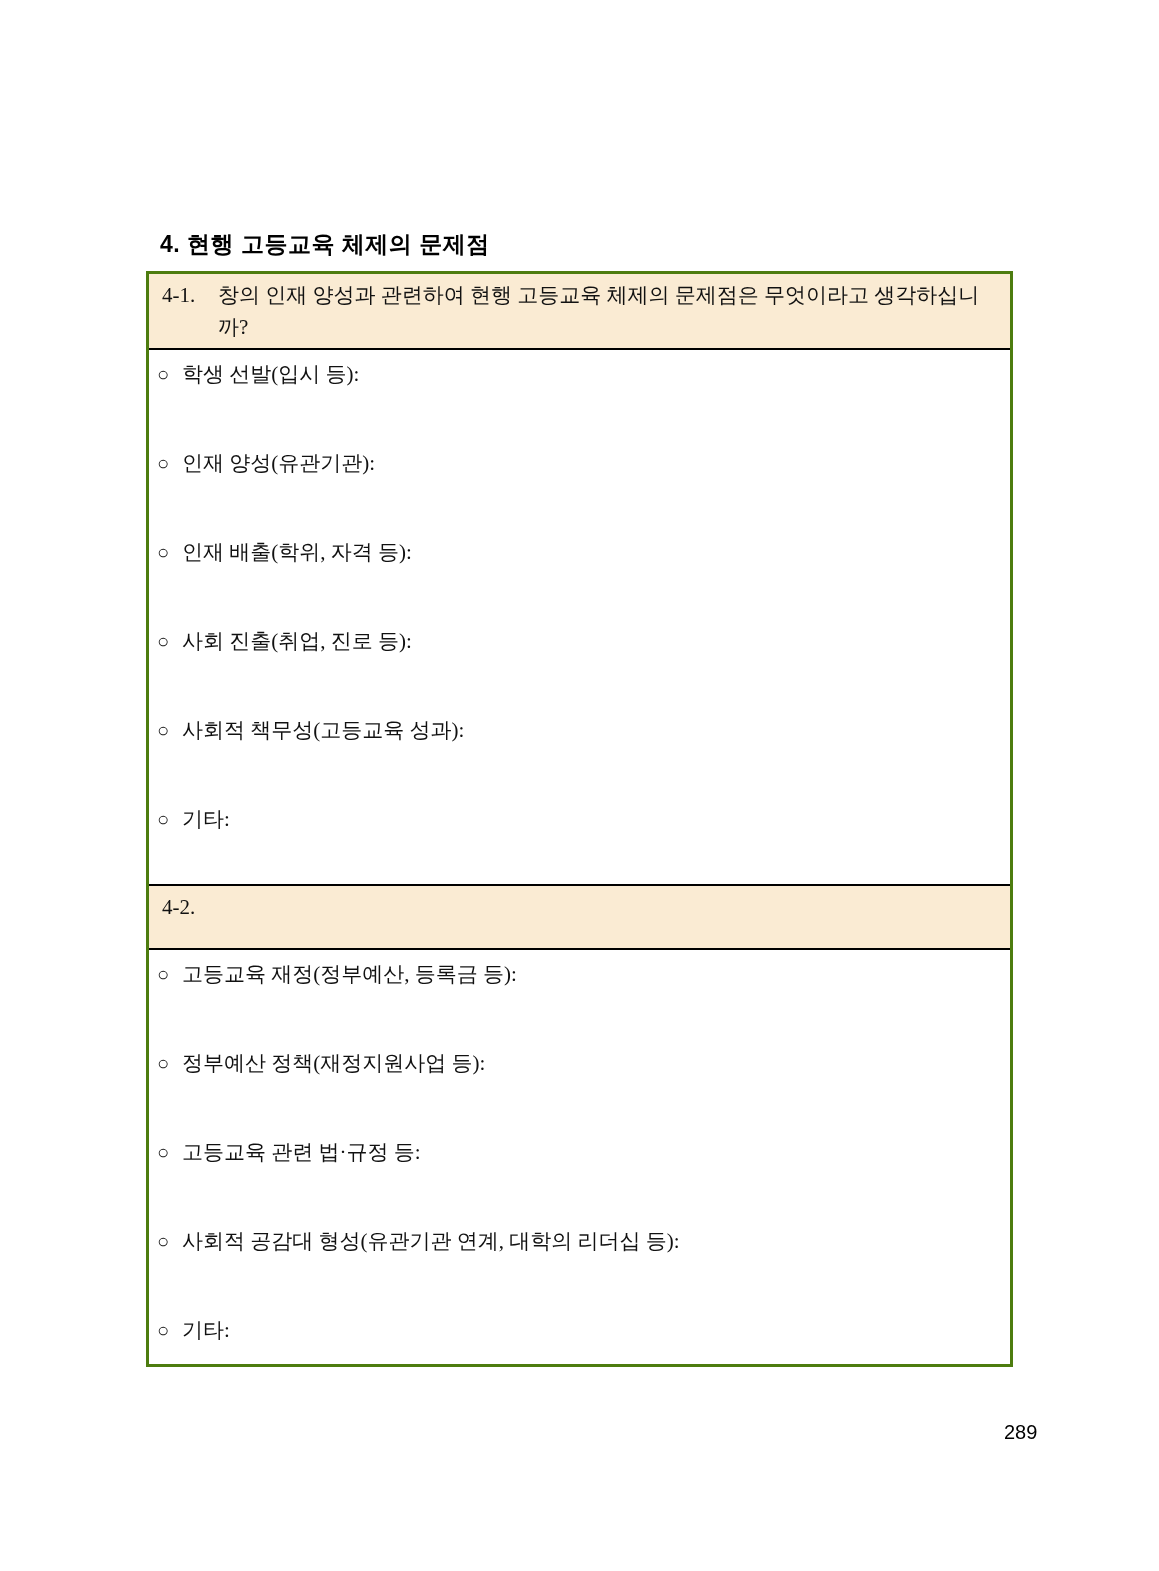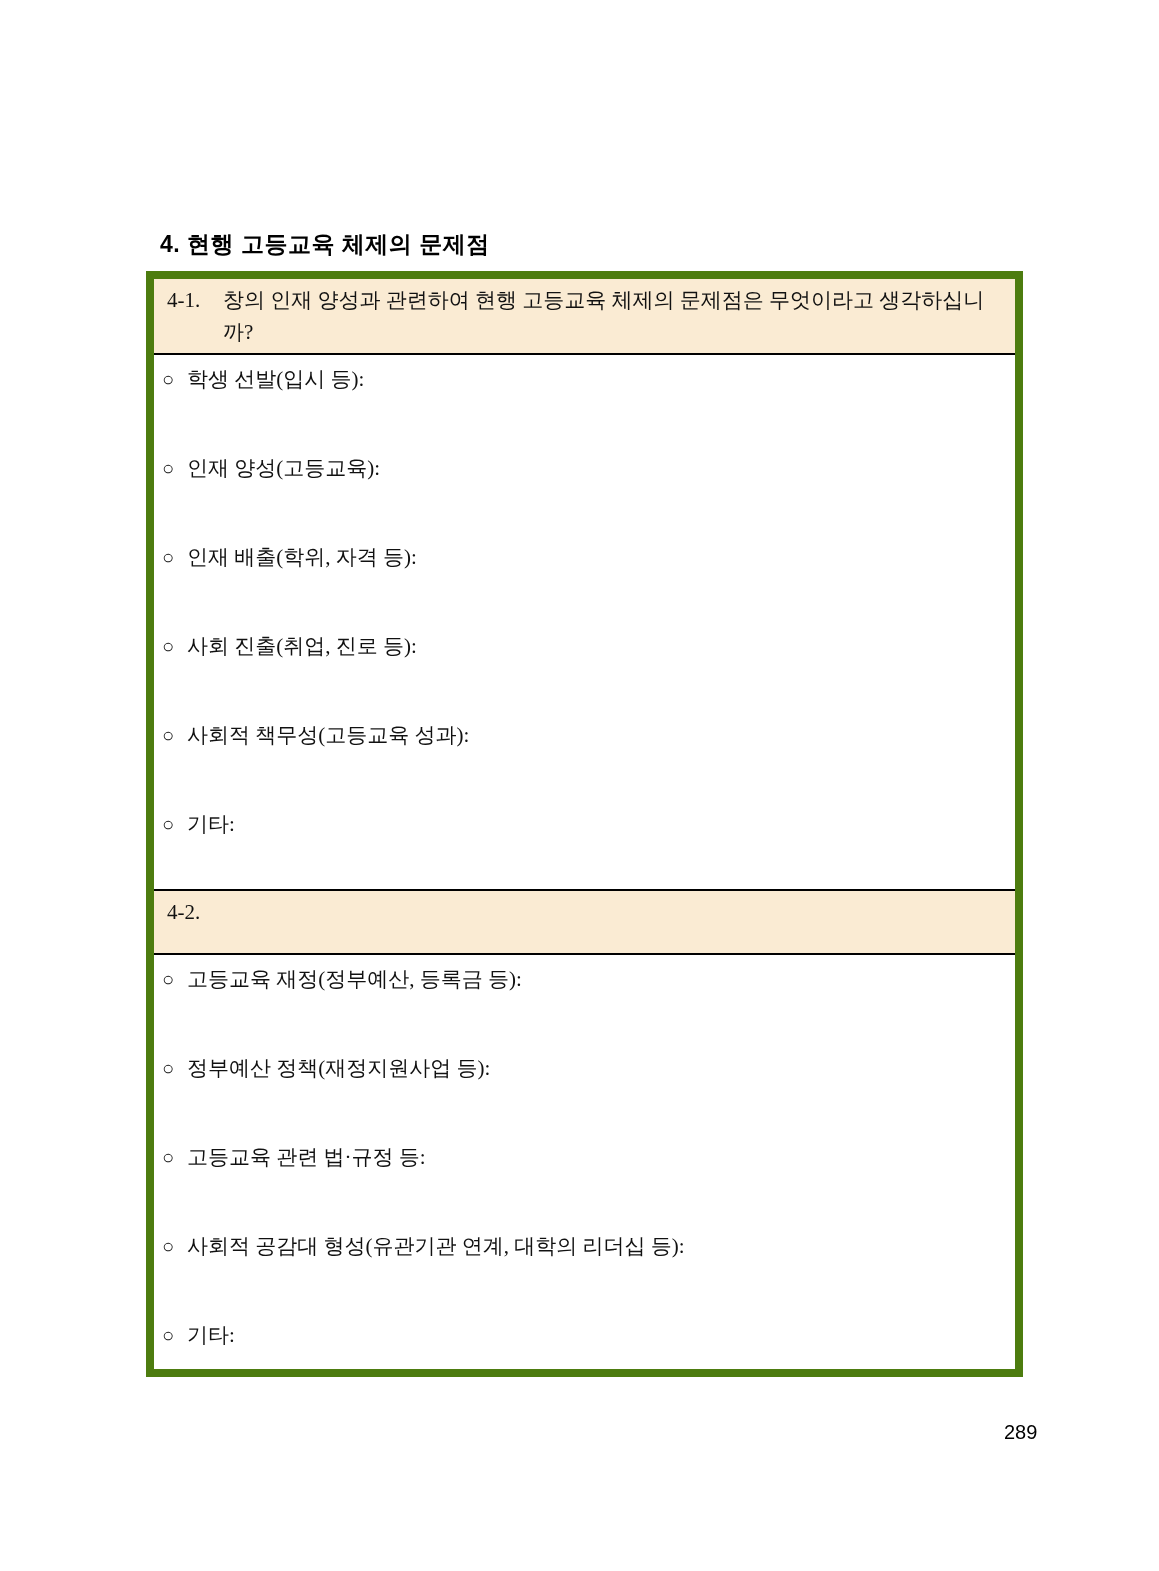--- a/index.html
+++ b/index.html
@@ -24,21 +24,21 @@
     font-size: 23px;
     letter-spacing: 0.5px;
     color: #000000;
     white-space: nowrap;
   }
   .survey-table {
     position: absolute;
     left: 146px;
     top: 271px;
     width: 861px;
-    border: 8px solid #4d7c0f;
+    border: 3px solid #4d7c0f;
     background: #ffffff;
     box-sizing: content-box;
   }
   .section-header {
     background: #FAEBD3;
     display: flex;
     align-items: flex-start;
     padding: 5px 10px 5px 13px;
     font-size: 21px;
     line-height: 32px;
@@ -96,21 +96,21 @@
       <span class="q-text">창의 인재 양성과 관련하여 현행 고등교육 체제의 문제점은 무엇이라고 생각하십니까?</span>
     </div>
     <div class="section-body">
       <div class="item h89">
         <span class="bullet">○</span>
         <span class="item-label">학생 선발(입시 등):</span>
         <span class="answer-space"></span>
       </div>
       <div class="item h89">
         <span class="bullet">○</span>
-        <span class="item-label">인재 양성(고등교육):</span>
+        <span class="item-label">인재 양성(유관기관):</span>
         <span class="answer-space"></span>
       </div>
       <div class="item h89">
         <span class="bullet">○</span>
         <span class="item-label">인재 배출(학위, 자격 등):</span>
         <span class="answer-space"></span>
       </div>
       <div class="item h89">
         <span class="bullet">○</span>
         <span class="item-label">사회 진출(취업, 진로 등):</span>

